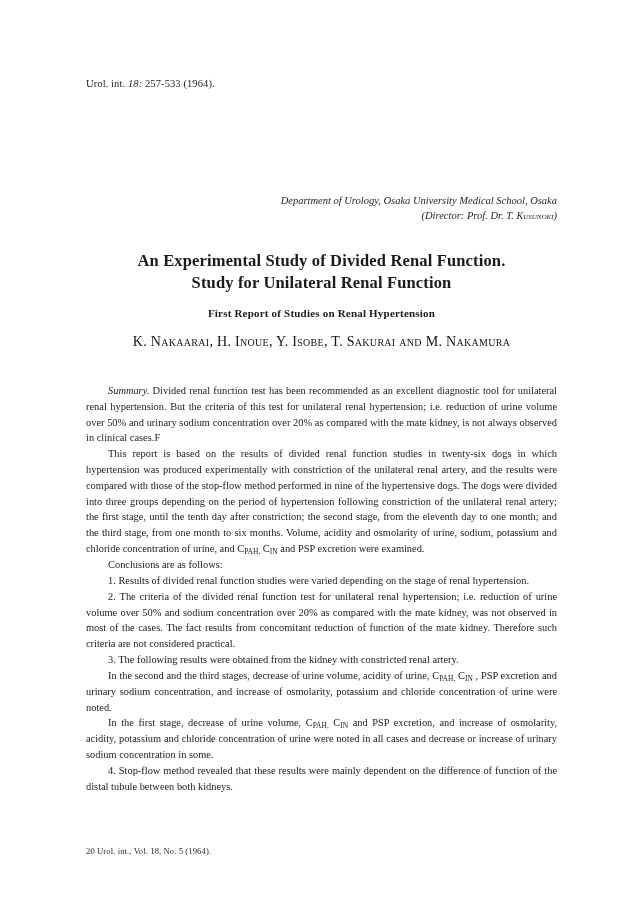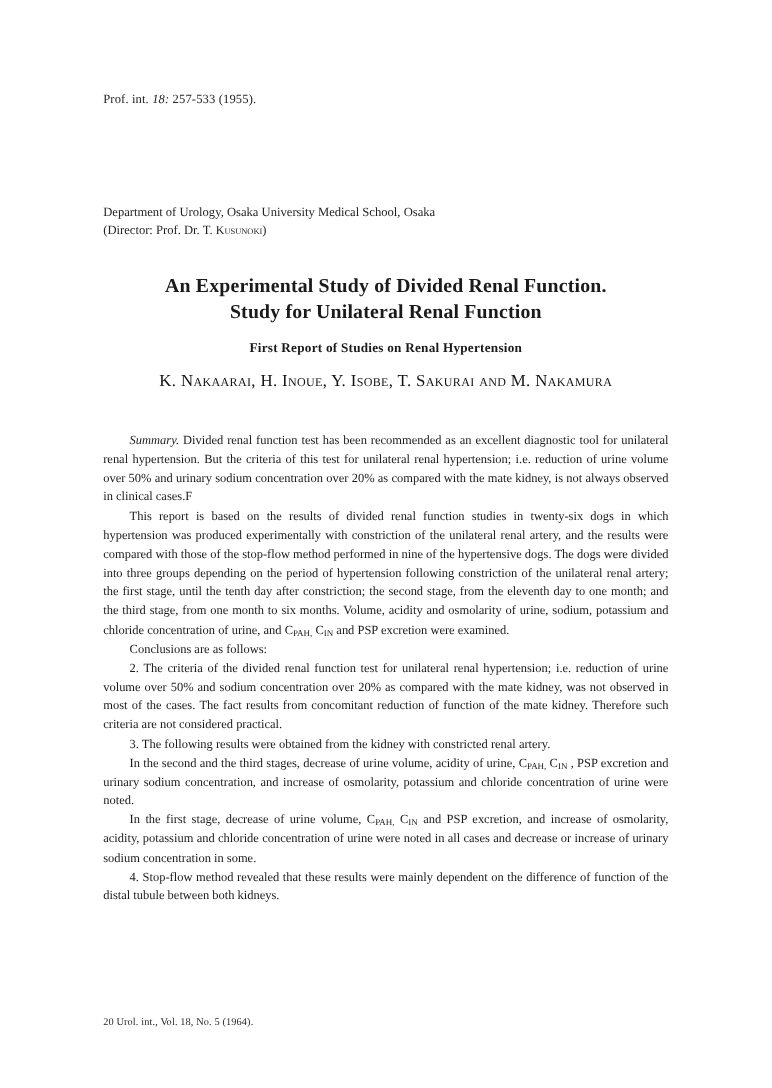--- a/index.html
+++ b/index.html
@@ -24,25 +24,26 @@
   .journal-line {
     font-size: 10.5px;
     letter-spacing: 0.1px;
     color: #242424;
     margin: 0 0 0 0;
   }
   .journal-line .vol {
     font-style: italic;
   }
   .affiliation {
-    margin-top: 81px;
-    text-align: left;
+    margin-top: 104px;
+    text-align: right;
     font-size: 10.5px;
     line-height: 1.45;
     color: #1f1f1f;
+    font-style: italic;
   }
   .affiliation .director {
     display: block;
   }
   .smallcaps {
     font-variant: small-caps;
     font-size: 10px;
   }
   h1.title {
     margin: 26px 0 0 0;
@@ -96,24 +97,24 @@
     color: #2b2b2b;
     letter-spacing: 0.1px;
   }
 </style>
 </head>
 <body>
 
 <div class="page">
 
   <div class="journal-line">
-    <span>Prof. int.</span>
+    <span>Urol. int.</span>
     <span class="vol">18:</span>
     <span>257-533</span>
-    <span>(1955).</span>
+    <span>(1964).</span>
   </div>
 
   <div class="affiliation">
     <div>Department of Urology, Osaka University Medical School, Osaka</div>
     <div class="director">
       <span>(Director: Prof. Dr. T. </span><span class="smallcaps">Kusunoki</span><span>)</span>
     </div>
   </div>
 
   <h1 class="title">
@@ -126,20 +127,21 @@
   <div class="authors">K. Nakaarai, H. Inoue, Y. Isobe, T. Sakurai and M. Nakamura</div>
 
   <div class="abstract">
 
     <p><span class="runin">Summary.</span><span> Divided renal function test has been recommended as an excellent diagnostic tool for unilateral renal hypertension. But the criteria of this test for unilateral renal hypertension; i.e. reduction of urine volume over 50% and urinary sodium concentration over 20% as compared with the mate kidney, is not always observed in clinical cases.F</span></p>
 
     <p><span>This report is based on the results of divided renal function studies in twenty-six dogs in which hypertension was produced experimentally with constriction of the unilateral renal artery, and the results were compared with those of the stop-flow method performed in nine of the hypertensive dogs. The dogs were divided into three groups depending on the period of hypertension following constriction of the unilateral renal artery; the first stage, until the tenth day after constriction; the second stage, from the eleventh day to one month; and the third stage, from one month to six months. Volume, acidity and osmolarity of urine, sodium, potassium and chloride concentration of urine, and </span><span><span>C</span><sub>PAH,</sub></span> <span><span>C</span><sub>IN</sub></span><span>  and PSP excretion were examined.</span></p>
 
     <p>Conclusions are as follows:</p>
 
+    <p>1. Results of divided renal function studies were varied depending on the stage of renal hypertension.</p>
 
     <p>2. The criteria of the divided renal function test for unilateral renal hypertension; i.e. reduction of urine volume over 50% and sodium concentration over 20% as compared with the mate kidney, was not observed in most of the cases. The fact results from concomitant reduction of function of the mate kidney. Therefore such criteria are not considered practical.</p>
 
     <p>3. The following results were obtained from the kidney with constricted renal artery.</p>
 
     <p><span>In the second and the third stages, decrease of urine volume, acidity of urine, </span><span><span>C</span><sub>PAH,</sub></span> <span><span>C</span><sub>IN</sub></span><span> , PSP excretion and urinary sodium concentration, and increase of osmolarity, potassium and chloride concentration of urine were noted.</span></p>
 
     <p><span>In the first stage, decrease of urine volume, </span><span><span>C</span><sub>PAH,</sub></span> <span><span>C</span><sub>IN</sub></span><span>  and PSP excretion, and increase of osmolarity, acidity, potassium and chloride concentration of urine were noted in all cases and decrease or increase of urinary sodium concentration in some.</span></p>
 
     <p>4. Stop-flow method revealed that these results were mainly dependent on the difference of function of the distal tubule between both kidneys.</p>

